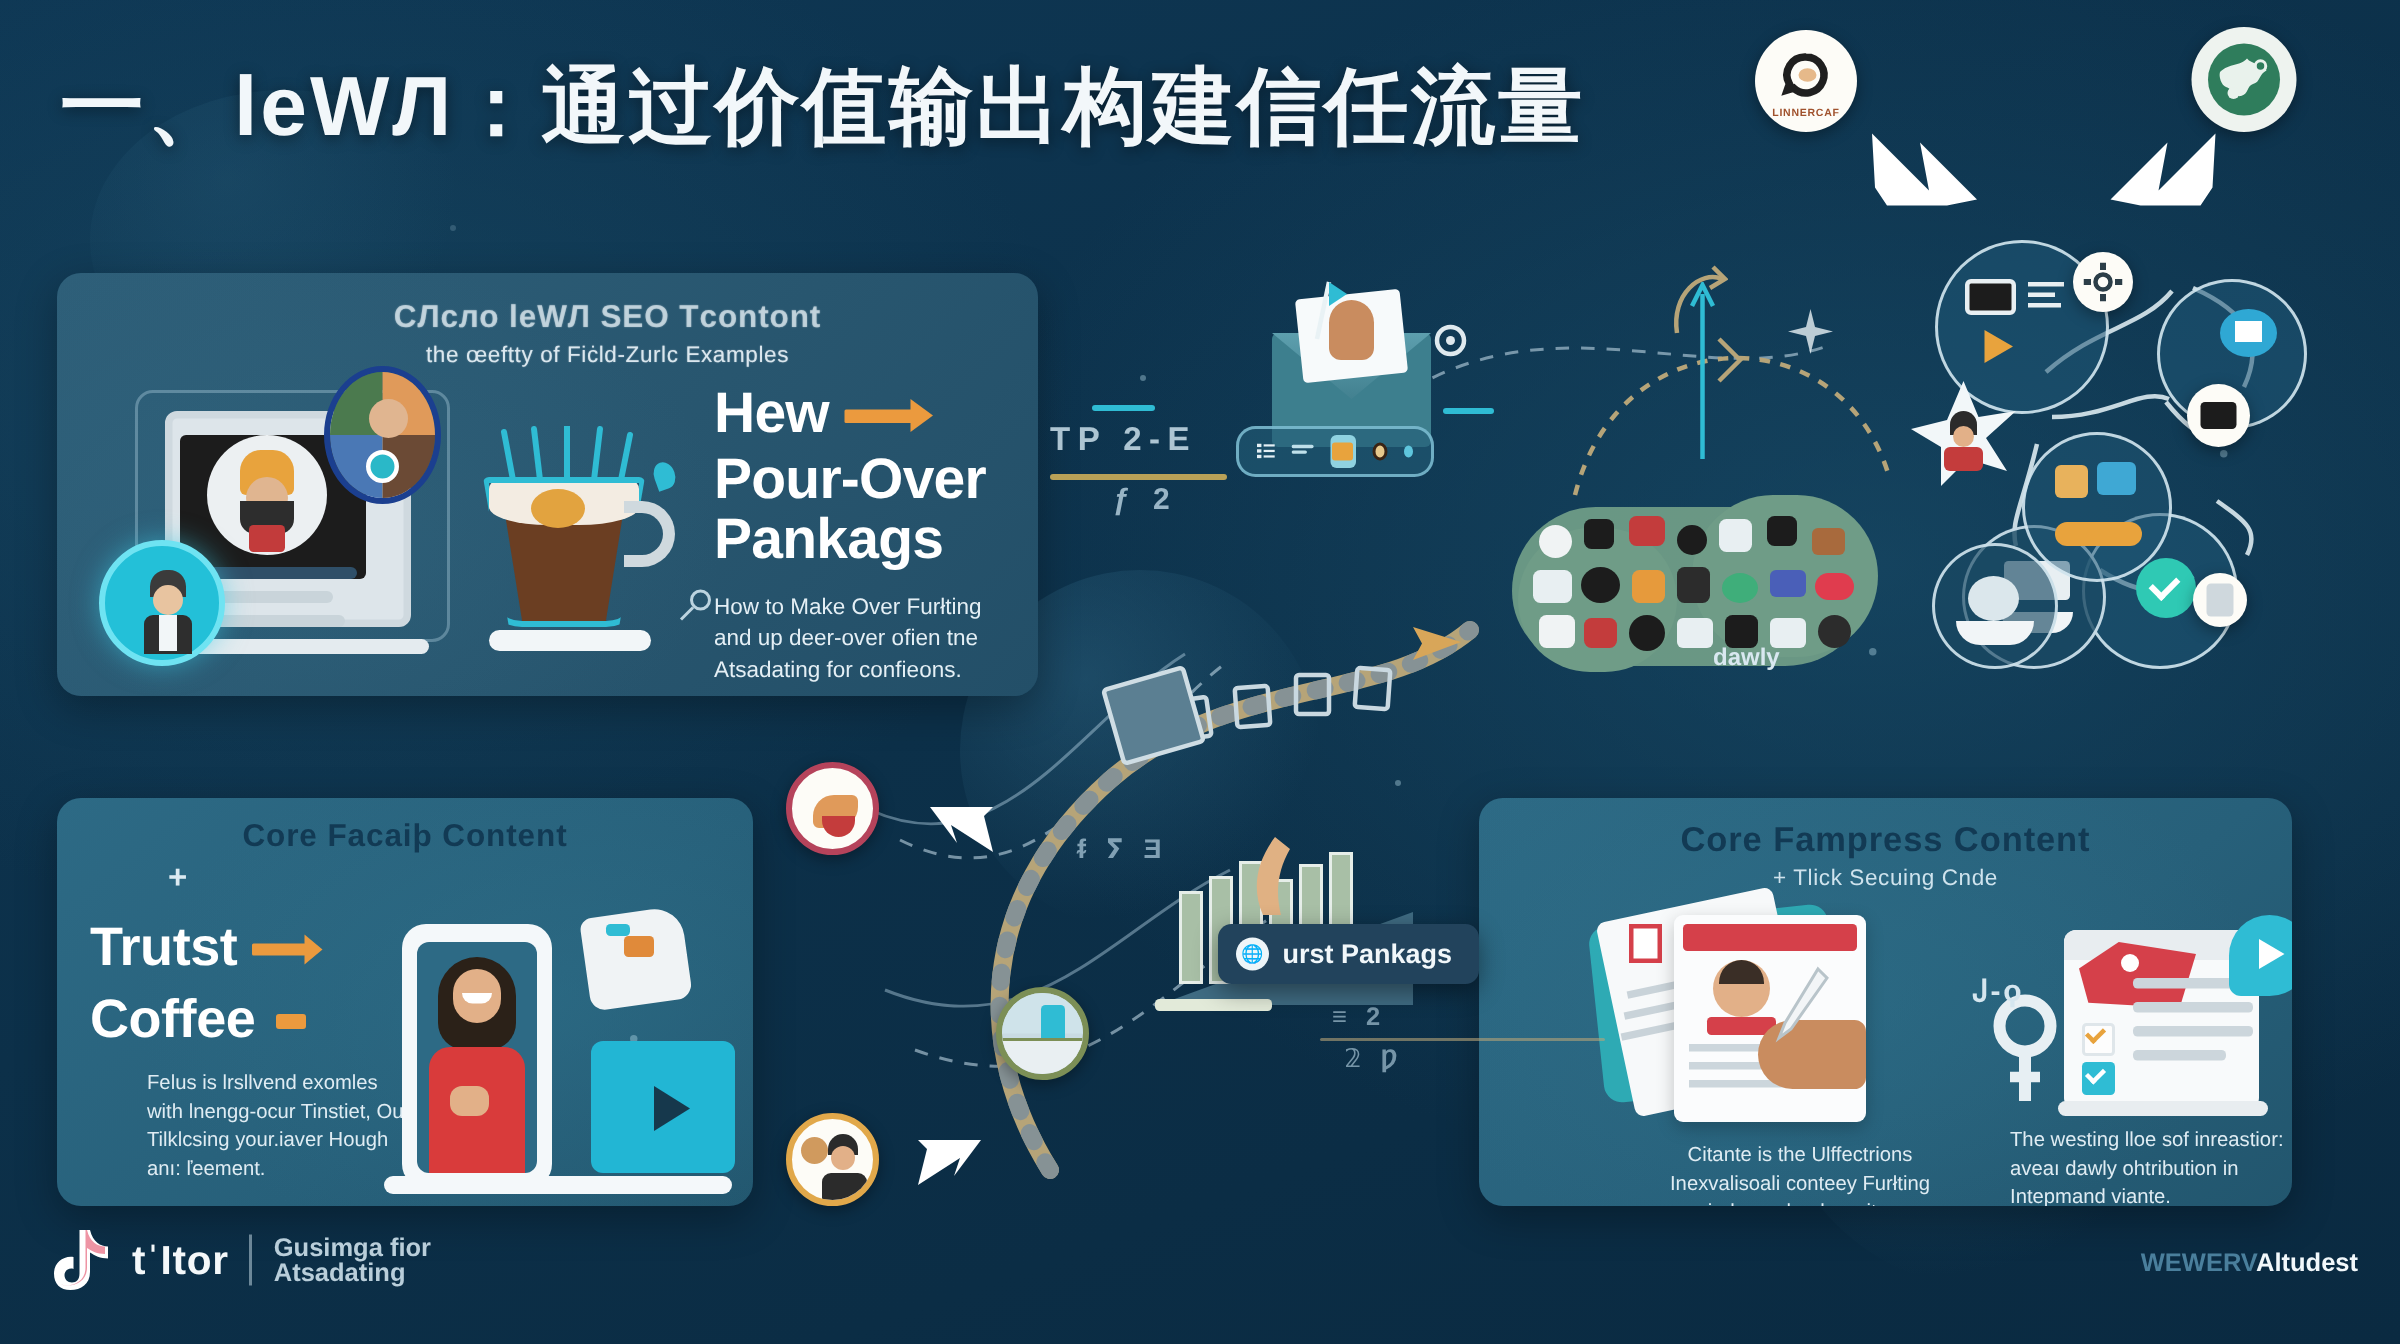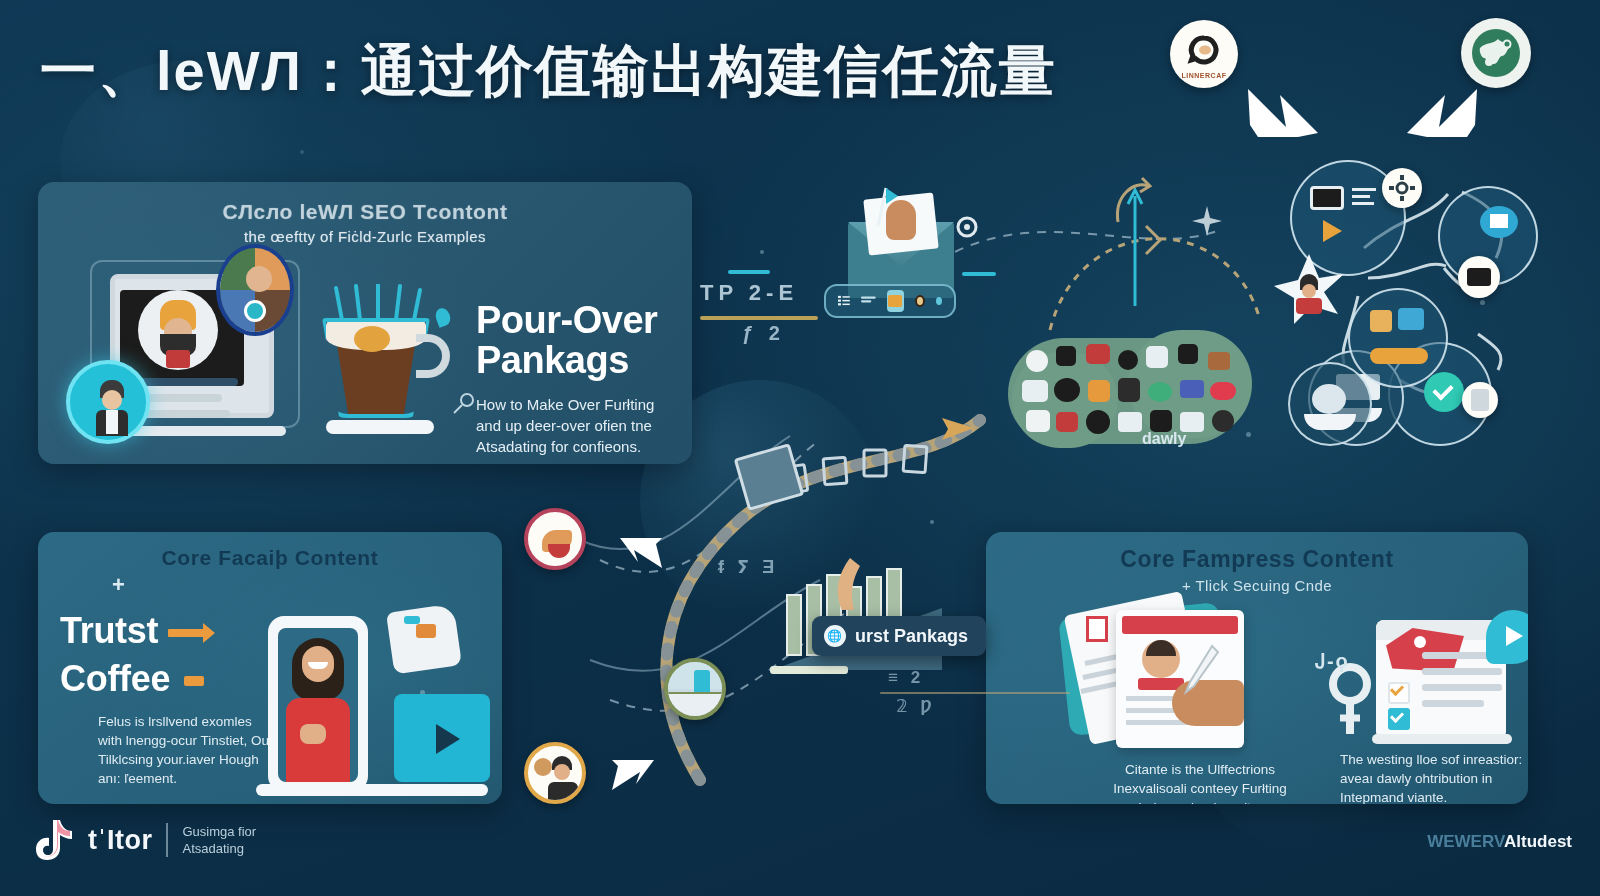--- a/index.html
+++ b/index.html
@@ -114,21 +114,21 @@
 
   .pseudo-glyph{ position:absolute; color:rgba(214,234,244,.8);
                  font-size:22px; letter-spacing:5px; font-weight:600; }
   .gold-rule{ position:absolute; height:4px; background:#b9a157; border-radius:2px; }
 
   
   .footer-left{ position:absolute; left:34px; top:818px;
                 display:flex; align-items:center; gap:14px; }
   .brand-word{ font-size:27px; font-weight:700; color:#f4f8fa; letter-spacing:.5px; }
   .foot-div{ width:2px; height:34px; background:rgba(205,226,236,.5); }
-  .foot-sub{ font-size:13px; line-height:17px; color:#b9ceda; }
+  .foot-sub{ font-size:17px; line-height:17px; color:#b9ceda;font-weight:bold; }
   .footer-right{ position:absolute; right:28px; top:832px; font-size:17px; font-weight:700; }
   .fr-a{ color:#4a7f9c; } .fr-b{ color:#f2f8fb; }
 </style>
 </head>
 <body>
 
 <div class="stage">
 
   <div class="glow-blob" style="left:640px;top:380px;width:240px;height:240px;"></div>
   <div class="glow-blob" style="left:1180px;top:560px;width:300px;height:300px;"></div>
@@ -165,21 +165,21 @@
   <svg style="position:absolute;left:1240px;top:85px;" width="90" height="60" viewBox="0 0 90 60">
     <path d="M8 4 L46 42 L40 10 L78 48 L58 52 L18 52 L10 40 Z" fill="#ffffff"></path>
   </svg>
   <svg style="position:absolute;left:1395px;top:85px;" width="90" height="60" viewBox="0 0 90 60">
     <path d="M82 4 L44 42 L50 10 L12 48 L32 52 L72 52 L80 40 Z" fill="#ffffff"></path>
   </svg>
 
   <div class="card" id="card-top-left">
     <div class="card-inner">
 
-      <div class="card-head" style="top:18px;">
+      <div class="card-head" style="top:18px;margin-left:40px;">
         <div class="ch-title ghosted">CЛсло leWЛ SEO Tсontont</div>
         <div class="ch-sub ghosted" style="color:rgba(235,245,250,.85);">the œeftty of Fiċld-Zurlc Examples</div>
       </div>
 
       <div class="shape" style="left:52px;top:78px;width:210px;height:168px;border:2px solid rgba(190,220,235,.35);border-radius:12px;"></div>
       <div class="shape" style="left:72px;top:92px;width:164px;height:144px;background:#dde5ea;border-radius:8px;border:5px solid #cfd9df;"></div>
       <div class="shape" style="left:82px;top:108px;width:124px;height:96px;background:#1c1c1c;border-radius:4px;"></div>
       <div class="shape" style="left:100px;top:108px;width:80px;height:80px;background:#ecf0f2;border-radius:50%;"></div>
       <div class="shape" style="left:122px;top:118px;width:36px;height:30px;background:#e8a33d;border-radius:14px 14px 4px 4px;"></div>
       <div class="shape" style="left:126px;top:136px;width:28px;height:28px;background:#e0b590;border-radius:50%;"></div>
@@ -216,20 +216,23 @@
         <g stroke="#2fbcd4" stroke-width="4" stroke-linecap="round">
           <line x1="8" y1="36" x2="2" y2="4"></line>
           <line x1="26" y1="36" x2="22" y2="2"></line>
           <line x1="44" y1="36" x2="44" y2="0"></line>
           <line x1="62" y1="36" x2="66" y2="2"></line>
           <line x1="80" y1="36" x2="86" y2="6"></line>
         </g>
       </svg>
       <div class="shape" style="left:398px;top:126px;width:14px;height:18px;background:#2fbcd4;border-radius:50% 50% 50% 0;transform:rotate(-20deg);"></div>
 
+      <div class="big-head2" style="left:438px;top:72px;">
+        <span>Hew</span><span class="arrow-orange"></span>
+      </div>
       <div class="big-head2" style="left:438px;top:116px;">Pour-Over</div>
       <div class="big-head2" style="left:438px;top:156px;">Pankags</div>
       <div class="body-txt" style="left:438px;top:212px;width:180px;">How to Make Over Furłting and up deer-over ofien tne Atsadating for confieons.</div>
 
       <svg style="position:absolute;left:412px;top:208px;" width="28" height="28">
         <circle cx="17" cy="10" r="6" fill="none" stroke="#bcd4e0" stroke-width="2"></circle>
         <line x1="12" y1="15" x2="4" y2="23" stroke="#bcd4e0" stroke-width="2"></line>
       </svg>
     </div>
   </div>

